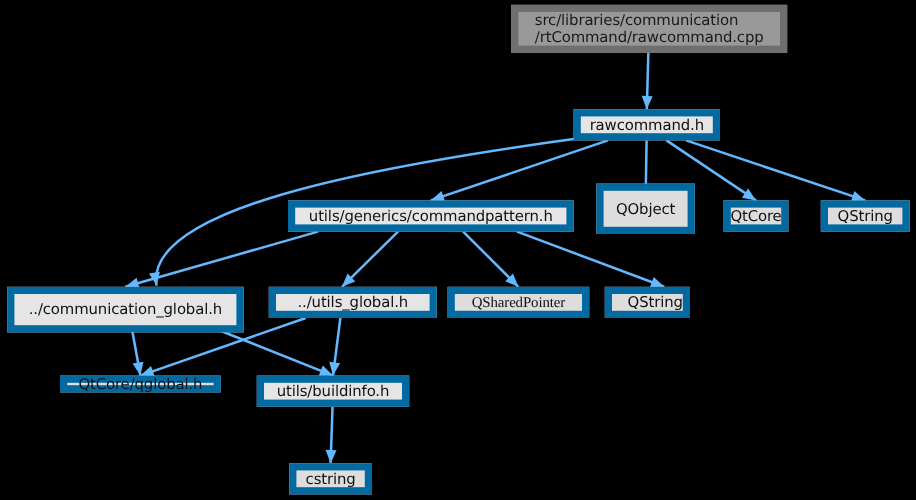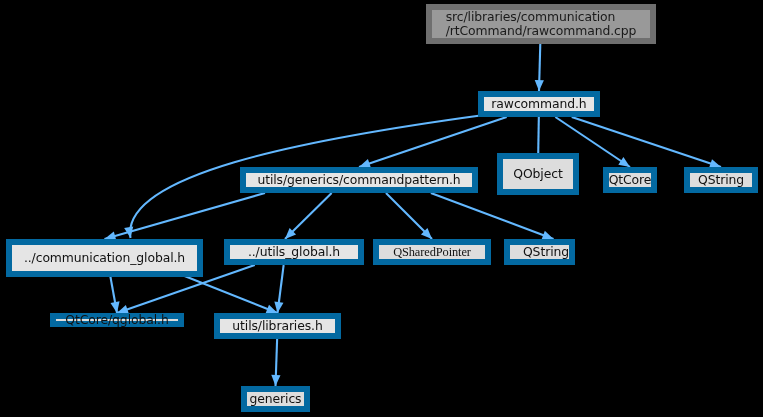--- a/index.html
+++ b/index.html
@@ -85,16 +85,16 @@
       <div class="node white" style="left: 478px; top: 91px; width: 122px; height: 26px;"><span class="label">rawcommand.h</span></div>
       <div class="node white" style="left: 240px; top: 167px; width: 238px; height: 26px;"><span class="label">utils/generics/commandpattern.h</span></div>
       <div class="node gray" style="left: 497px; top: 153px; width: 82px; height: 42px;"><span class="label">QObject</span></div>
       <div class="node gray" style="left: 603px; top: 167px; width: 54px; height: 26px;"><span class="label">QtCore</span></div>
       <div class="node gray" style="left: 684px; top: 167px; width: 74px; height: 26px;"><span class="label">QString</span></div>
       <div class="node white" style="left: 6px; top: 239px; width: 197px; height: 38px;"><span class="label">../communication_global.h</span></div>
       <div class="node white" style="left: 224px; top: 239px; width: 140px; height: 26px;"><span class="label">../utils_global.h</span></div>
       <div class="node gray" style="left: 373px; top: 239px; width: 118px; height: 26px; font-family: Liberation Serif, serif;"><span class="label">QSharedPointer</span></div>
       <div class="node gray" style="left: 504px; top: 239px; width: 71px; height: 26px; justify-content: flex-end;"><span class="label">QString</span></div>
       <div class="node gray" style="left: 50px; top: 313px; width: 134px; height: 14px;"><span class="label">QtCore/qglobal.h</span></div>
-      <div class="node white" style="left: 214px; top: 313px; width: 127px; height: 26px;"><span class="label">utils/libraries.h</span></div>
-      <div class="node gray" style="left: 241px; top: 386px; width: 69px; height: 26px;"><span class="label">generics</span></div>
+      <div class="node white" style="left: 214px; top: 313px; width: 127px; height: 26px;"><span class="label">utils/buildinfo.h</span></div>
+      <div class="node gray" style="left: 241px; top: 386px; width: 69px; height: 26px;"><span class="label">cstring</span></div>
     </div>
 </div>
 
 </body></html>

